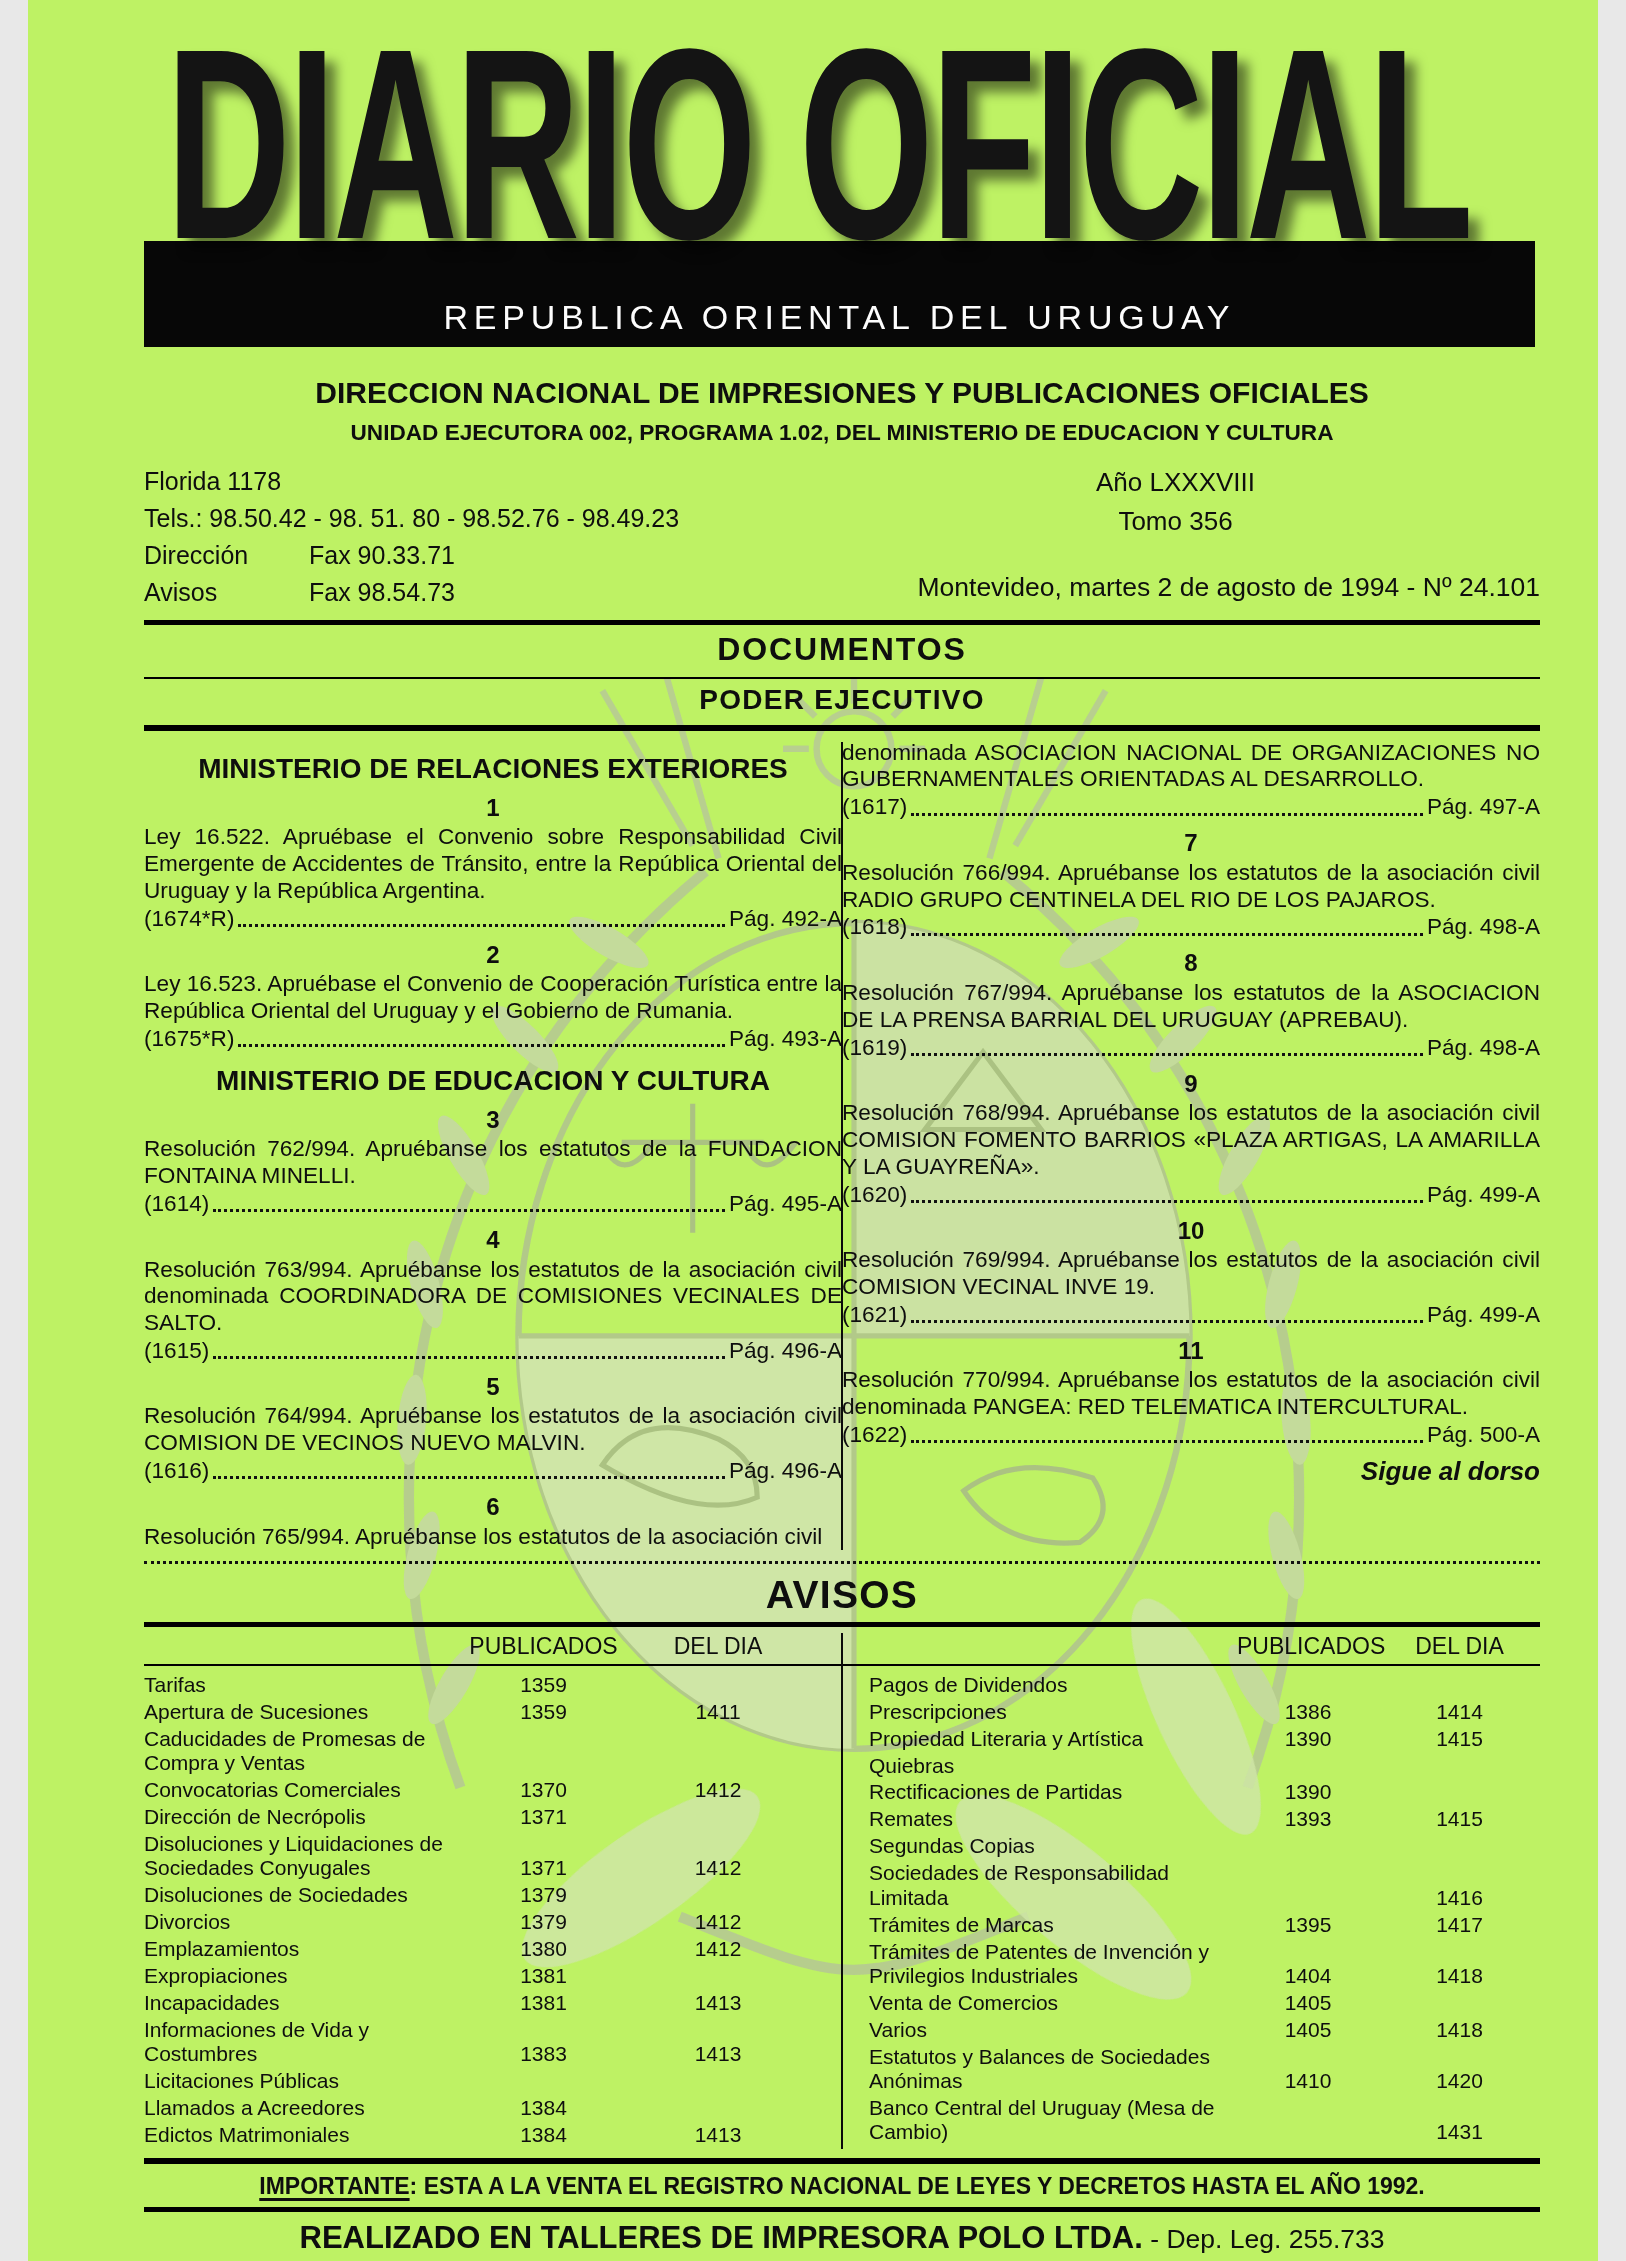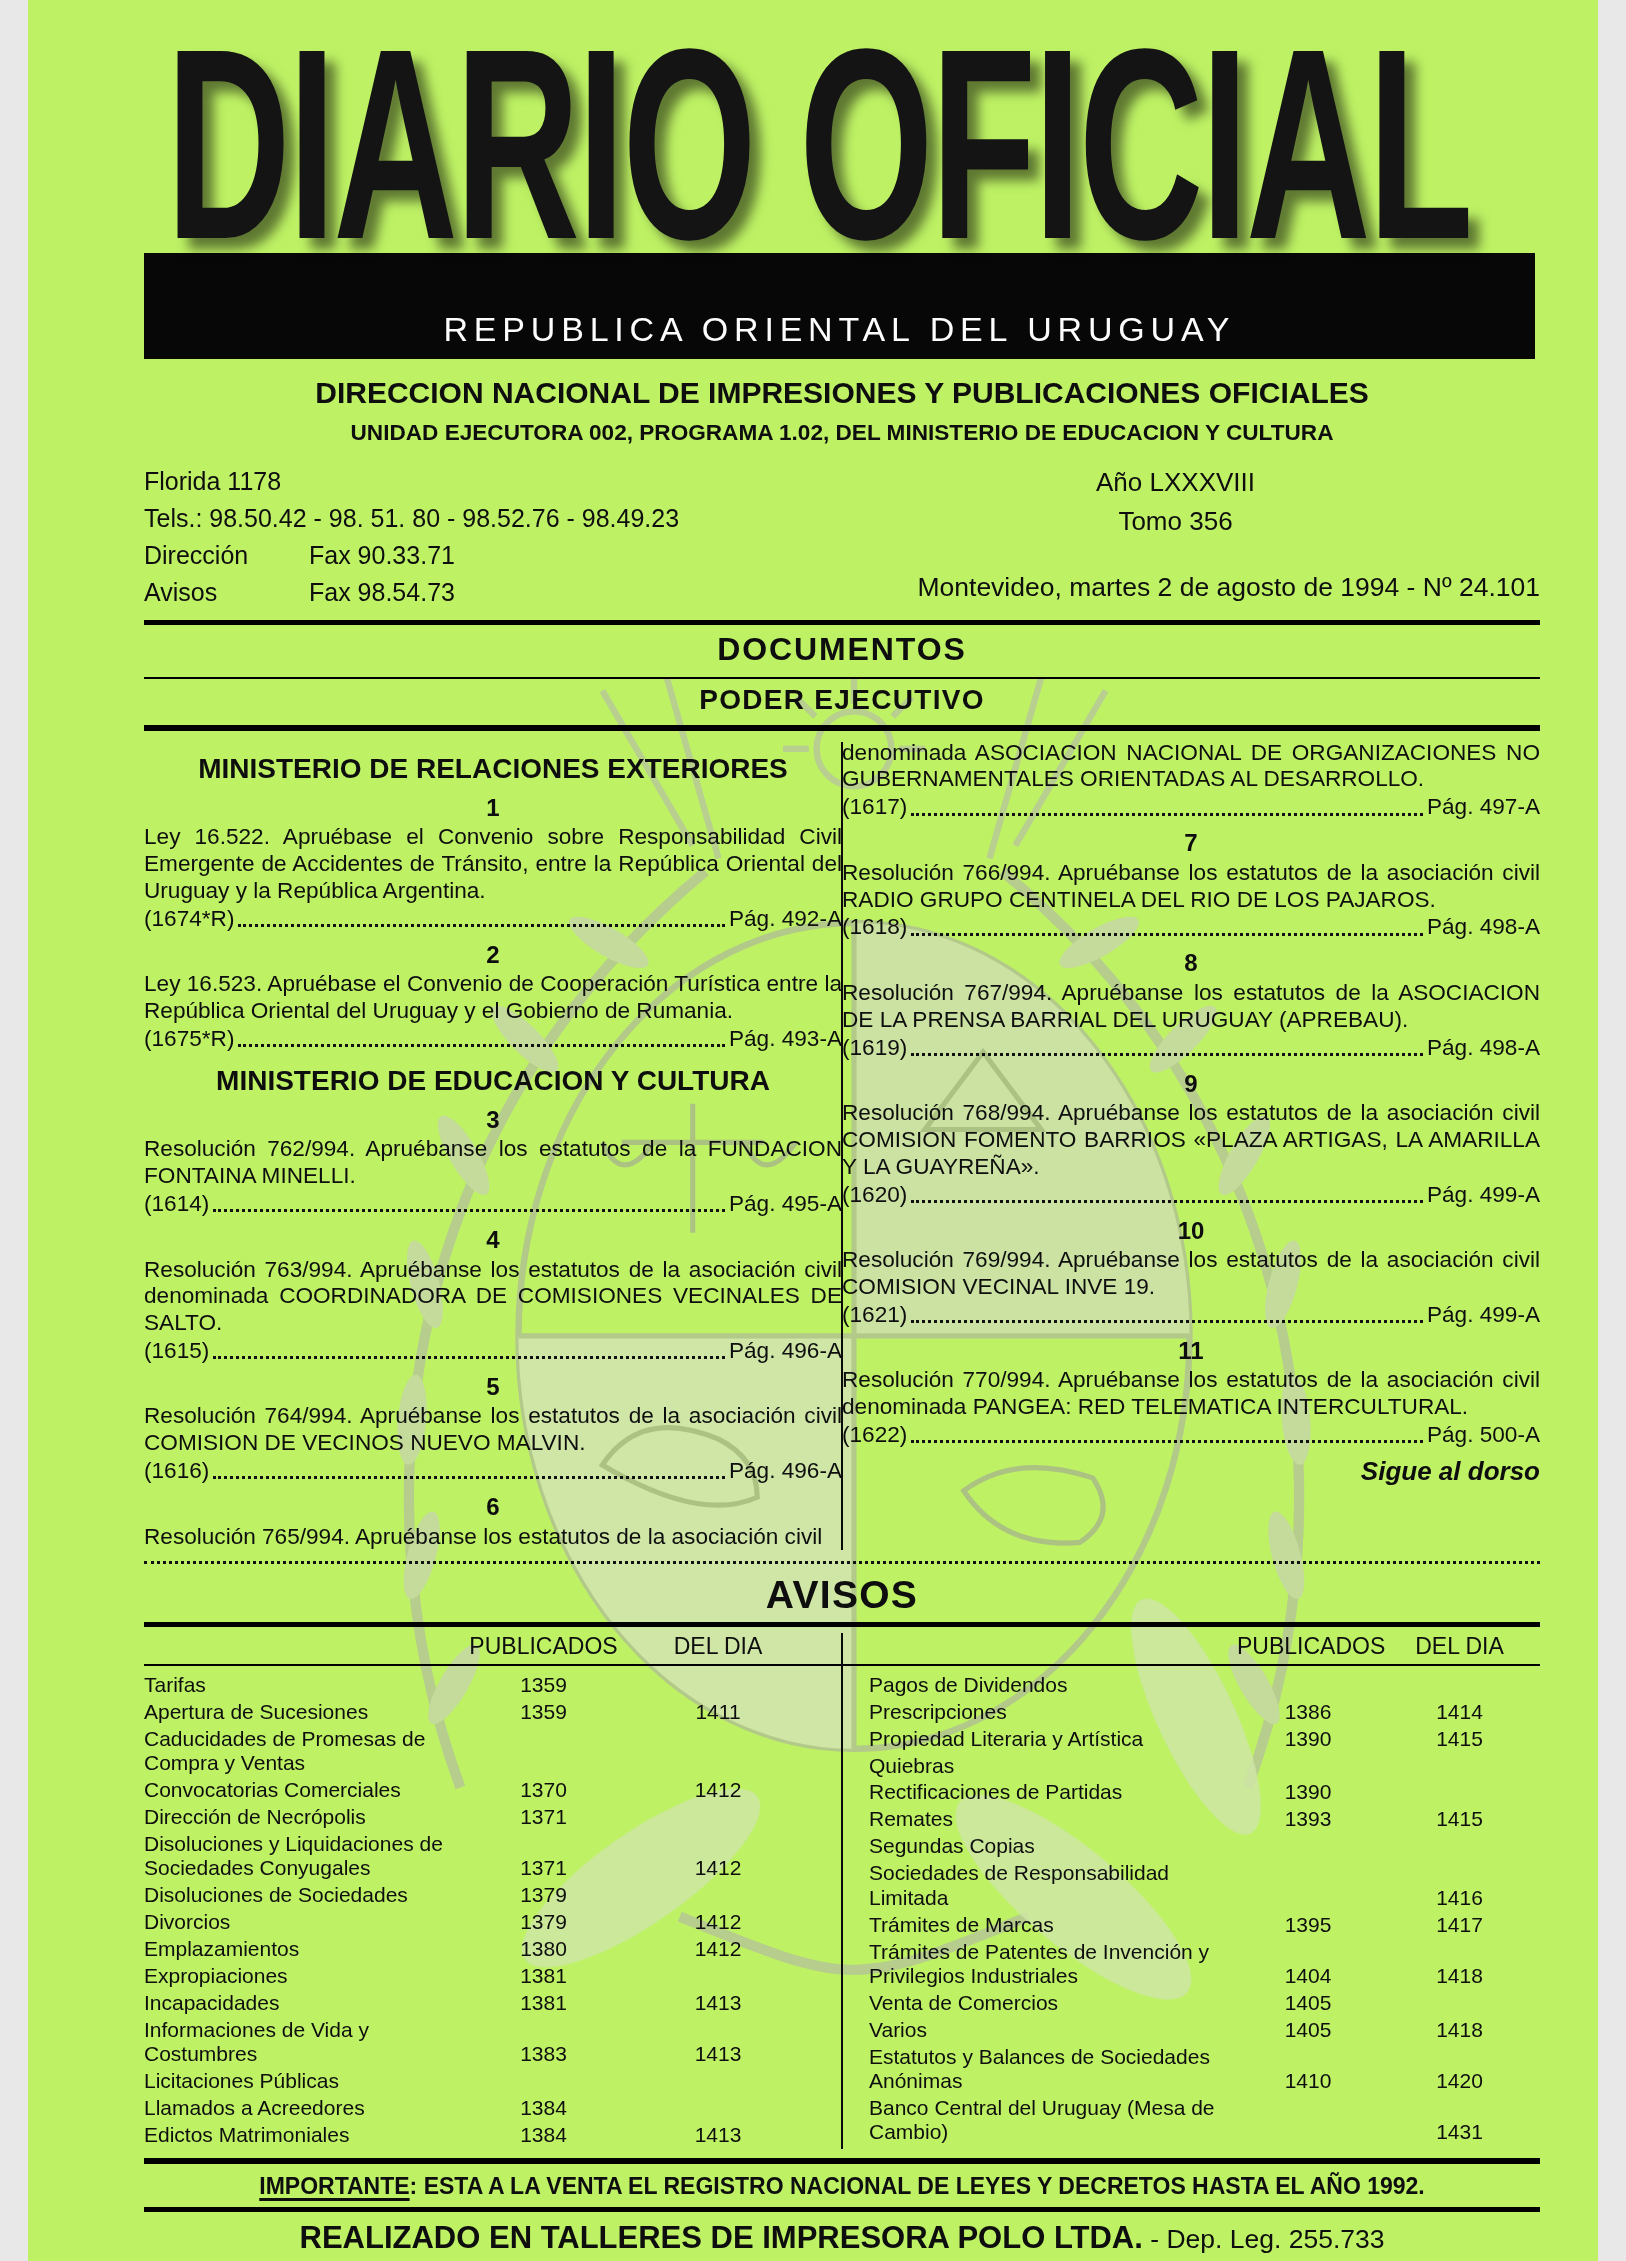--- a/index.html
+++ b/index.html
@@ -7,21 +7,21 @@
     position:relative;width:1570px;height:2261px;background:#bef264;
     font-family:"Liberation Sans","DejaVu Sans",sans-serif;color:#0e0e0e;
     overflow:hidden;margin:0 auto;
   }
   .watermark{position:absolute;left:213px;top:652px;z-index:1;opacity:.55;}
   .content{position:relative;z-index:2;padding:37px 58px 0 116px;}
 
   
   .masthead{position:relative;height:326px;margin-bottom:13px;}
   .mast-bar{
-    position:absolute;left:0;right:5.2px;bottom:4px;height:96px;background:#070707;
+    position:absolute;left:0;right:5.2px;bottom:16px;height:96px;background:#070707;
     display:flex;align-items:flex-end;justify-content:center;padding-bottom:10.3px;
   }
   .mast-sub{color:#fdfdfd;font-size:34px;letter-spacing:5.8px;font-weight:400;white-space:nowrap;}
   .mast-title{
     position:absolute;left:22px;bottom:62px;z-index:3;white-space:nowrap;
     font-size:160px;font-weight:700;letter-spacing:-2.6px;color:#141414;
     transform:scale(1.08,1.70);transform-origin:left bottom;
     text-shadow:10.3px 6.5px 9px rgba(0,0,0,0.50);
   }
 

